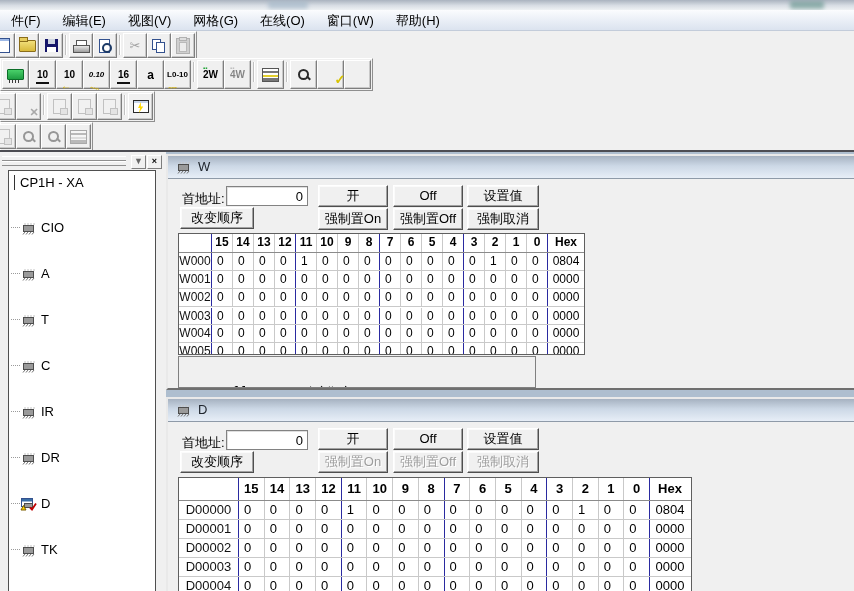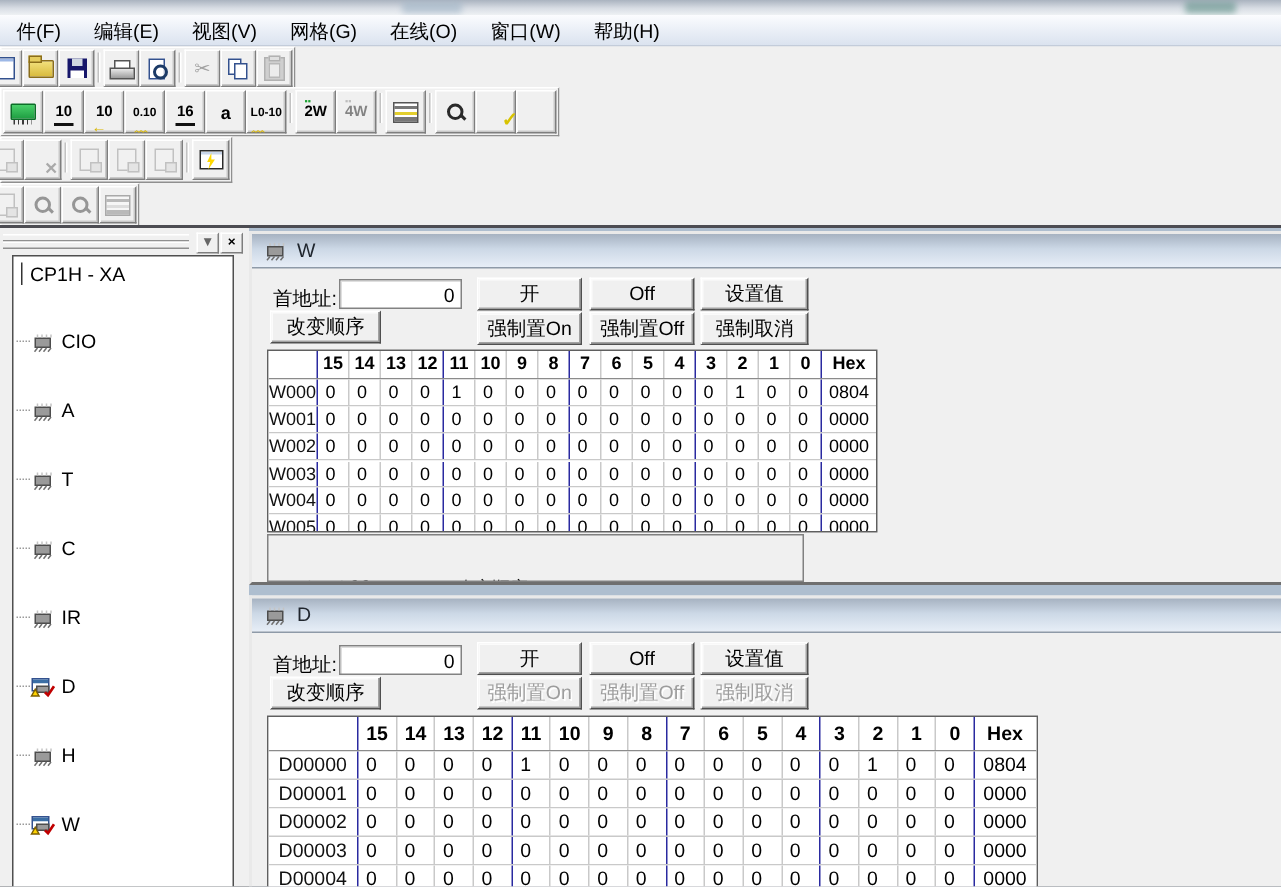--- a/index.html
+++ b/index.html
@@ -150,21 +150,21 @@
           </span><span class="tbtn disb">
             <span class="ic ic-paste dis"></span>
           </span></span></div>
     <div class="band b2" id="band2" style="top:27px;height:33px;"><span class="bandbox"><span class="tbtn">
             <span class="ic ic-plc"></span>
           </span><span class="tbtn">
             <span class="ic tb-text orn-u">10</span>
           </span><span class="tbtn">
             <span class="ic tb-text orn-arrow">10</span>
           </span><span class="tbtn">
-            <span class="ic tb-text orn-wave" style="font-size: 8px;">0.10</span>
+            <span class="ic tb-text orn-wave" style="font-size: 8px; font-style: italic;">0.10</span>
           </span><span class="tbtn">
             <span class="ic tb-text orn-u">16</span>
           </span><span class="tbtn">
             <span class="ic tb-text" style="font-size: 12px;">a</span>
           </span><span class="tbtn">
             <span class="ic tb-text orn-wave" style="font-size: 8px;">L0-10</span>
           </span><span class="tsep"></span><span class="tbtn">
             <span class="ic tb-text orn-dots">2W</span>
           </span><span class="tbtn disb">
             <span class="ic tb-text orn-dots dis">4W</span>
@@ -284,27 +284,57 @@
                   <line x1="11" y1="10" x2="9" y2="12.5"></line>
                   <line x1="14" y1="10" x2="12" y2="12.5"></line>
                 </g>
                 <g stroke="#c4c4c4">
                   <line x1="5" y1="3" x2="5" y2="1"></line>
                   <line x1="8" y1="3" x2="8" y2="1"></line>
                   <line x1="11" y1="3" x2="11" y2="1"></line>
                   <line x1="14" y1="3" x2="14" y2="1"></line>
                 </g>
               </svg></span><span>IR</span></div>
+          <div class="tree-item"><span class="dots"></span><span class="tico"><svg width="17" height="13" viewBox="0 0 17 13">
+                <rect x="3.5" y="3.5" width="10" height="6" fill="#9a9a9a" stroke="#4d4d4d"></rect>
+                <g stroke="#6f6f6f">
+                  <line x1="5" y1="10" x2="3" y2="12.5"></line>
+                  <line x1="8" y1="10" x2="6" y2="12.5"></line>
+                  <line x1="11" y1="10" x2="9" y2="12.5"></line>
+                  <line x1="14" y1="10" x2="12" y2="12.5"></line>
+                </g>
+                <g stroke="#c4c4c4">
+                  <line x1="5" y1="3" x2="5" y2="1"></line>
+                  <line x1="8" y1="3" x2="8" y2="1"></line>
+                  <line x1="11" y1="3" x2="11" y2="1"></line>
+                  <line x1="14" y1="3" x2="14" y2="1"></line>
+                </g>
+              </svg></span><span>DR</span></div>
           <div class="tree-item"><span class="dots"></span><span class="tico"><svg width="17" height="14" viewBox="0 0 17 14">
                 <rect x="1.5" y="1.5" width="11" height="8" fill="#fff" stroke="#33518e"></rect>
                 <rect x="2" y="2" width="10" height="2.5" fill="#3a6ea5"></rect>
                 <rect x="4.5" y="6.5" width="8" height="4" fill="#9a9a9a" stroke="#4d4d4d"></rect>
                 <path d="M1 13 L3.5 8.5 L6 13 Z" fill="#ffd400" stroke="#7d5f00"></path>
                 <path d="M10 10.5 L12 12.5 L16 6.5" stroke="#c00000" stroke-width="1.8" fill="none"></path>
               </svg></span><span>D</span></div>
+          <div class="tree-item"><span class="dots"></span><span class="tico"><svg width="17" height="13" viewBox="0 0 17 13">
+                <rect x="3.5" y="3.5" width="10" height="6" fill="#9a9a9a" stroke="#4d4d4d"></rect>
+                <g stroke="#6f6f6f">
+                  <line x1="5" y1="10" x2="3" y2="12.5"></line>
+                  <line x1="8" y1="10" x2="6" y2="12.5"></line>
+                  <line x1="11" y1="10" x2="9" y2="12.5"></line>
+                  <line x1="14" y1="10" x2="12" y2="12.5"></line>
+                </g>
+                <g stroke="#c4c4c4">
+                  <line x1="5" y1="3" x2="5" y2="1"></line>
+                  <line x1="8" y1="3" x2="8" y2="1"></line>
+                  <line x1="11" y1="3" x2="11" y2="1"></line>
+                  <line x1="14" y1="3" x2="14" y2="1"></line>
+                </g>
+              </svg></span><span>TK</span></div>
           <div class="tree-item"><span class="dots"></span><span class="tico"><svg width="17" height="13" viewBox="0 0 17 13">
                 <rect x="3.5" y="3.5" width="10" height="6" fill="#9a9a9a" stroke="#4d4d4d"></rect>
                 <g stroke="#6f6f6f">
                   <line x1="5" y1="10" x2="3" y2="12.5"></line>
                   <line x1="8" y1="10" x2="6" y2="12.5"></line>
                   <line x1="11" y1="10" x2="9" y2="12.5"></line>
                   <line x1="14" y1="10" x2="12" y2="12.5"></line>
                 </g>
                 <g stroke="#c4c4c4">
                   <line x1="5" y1="3" x2="5" y2="1"></line>

